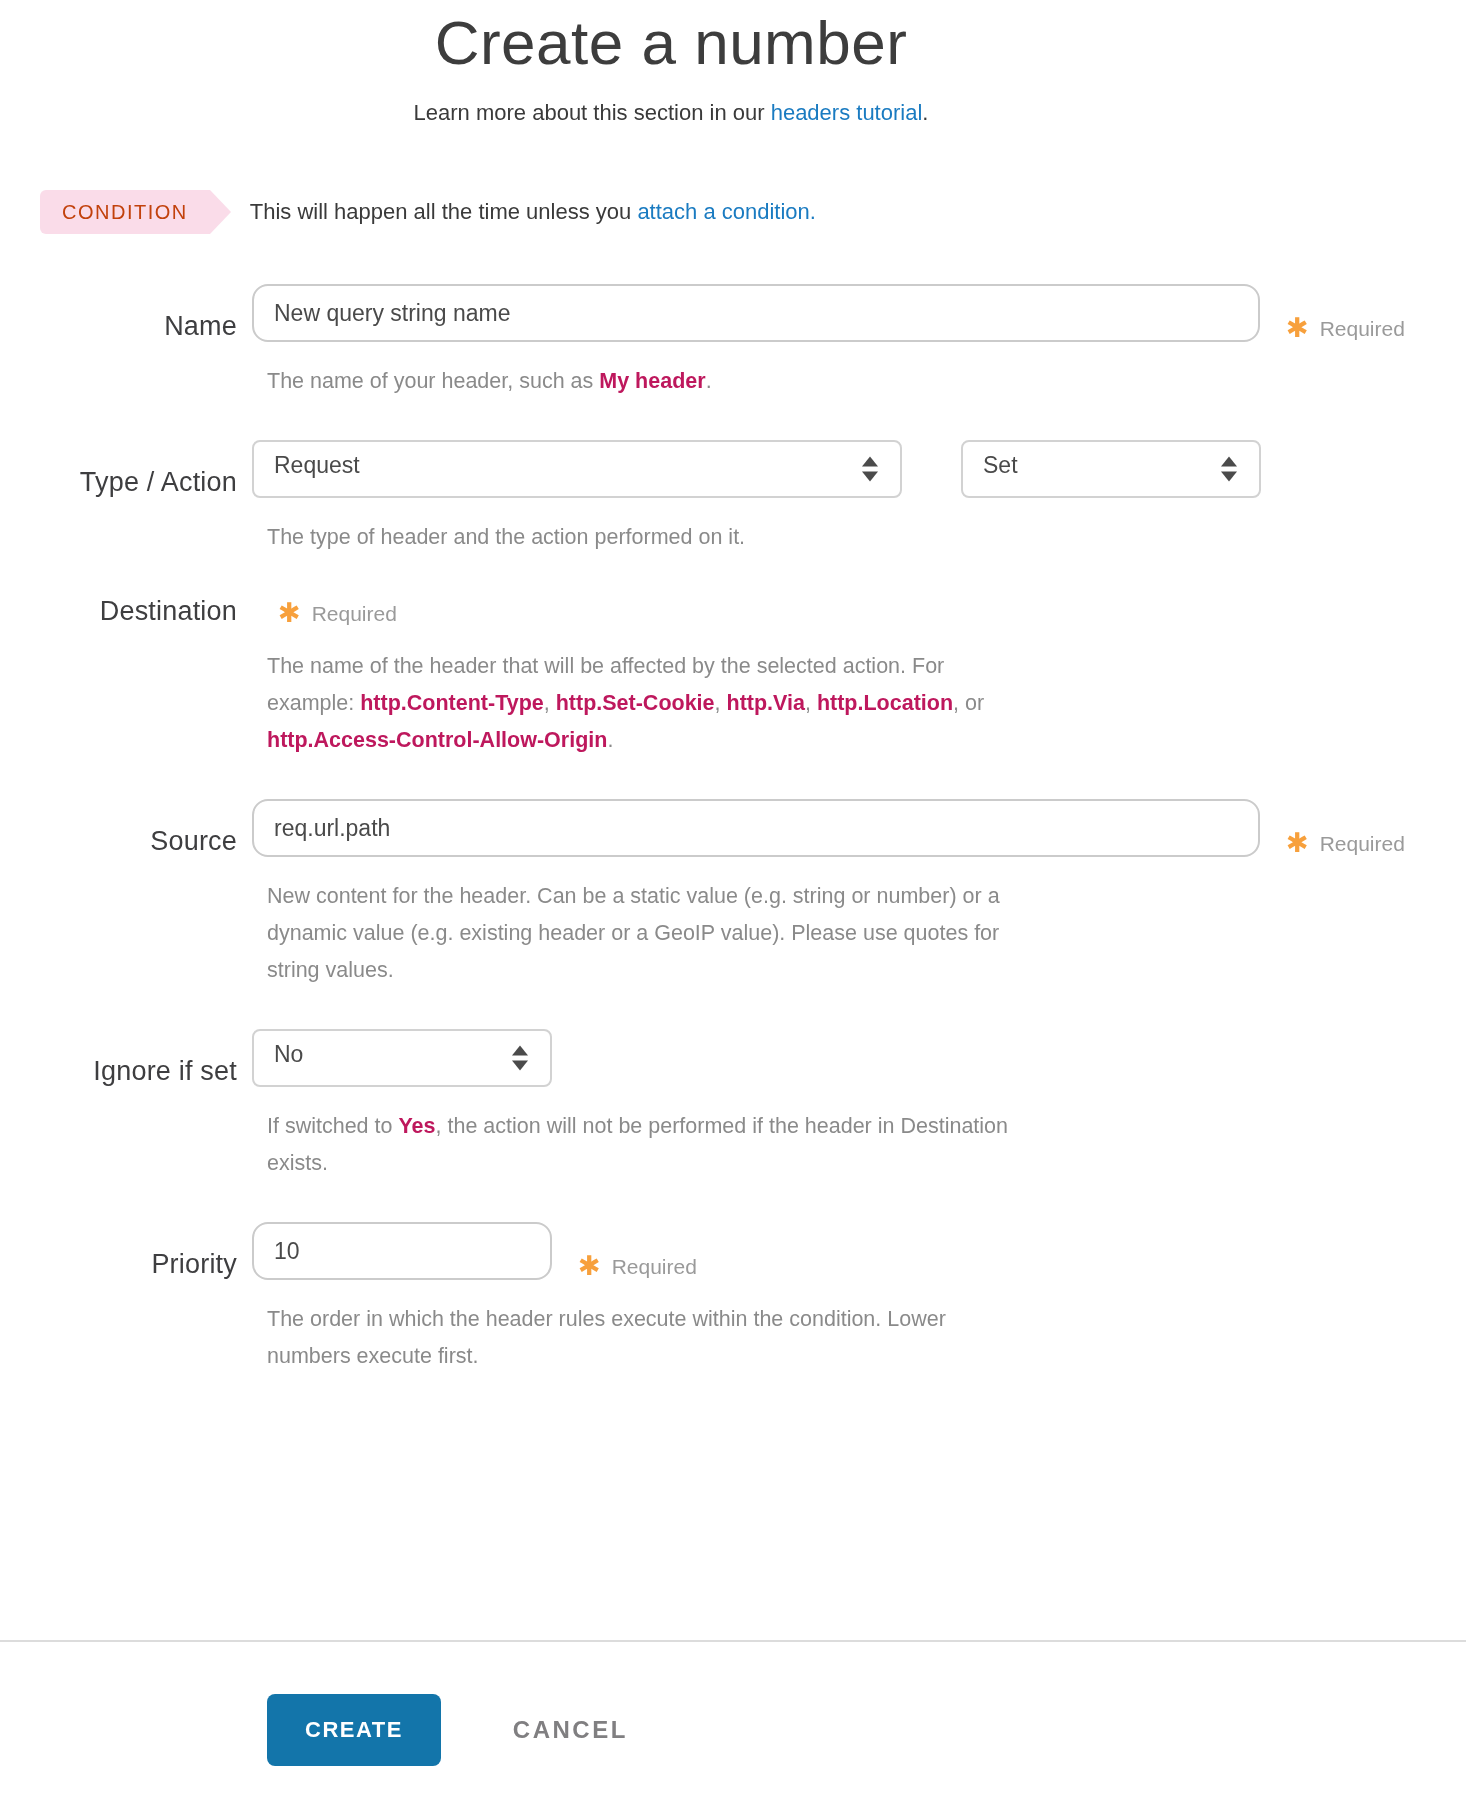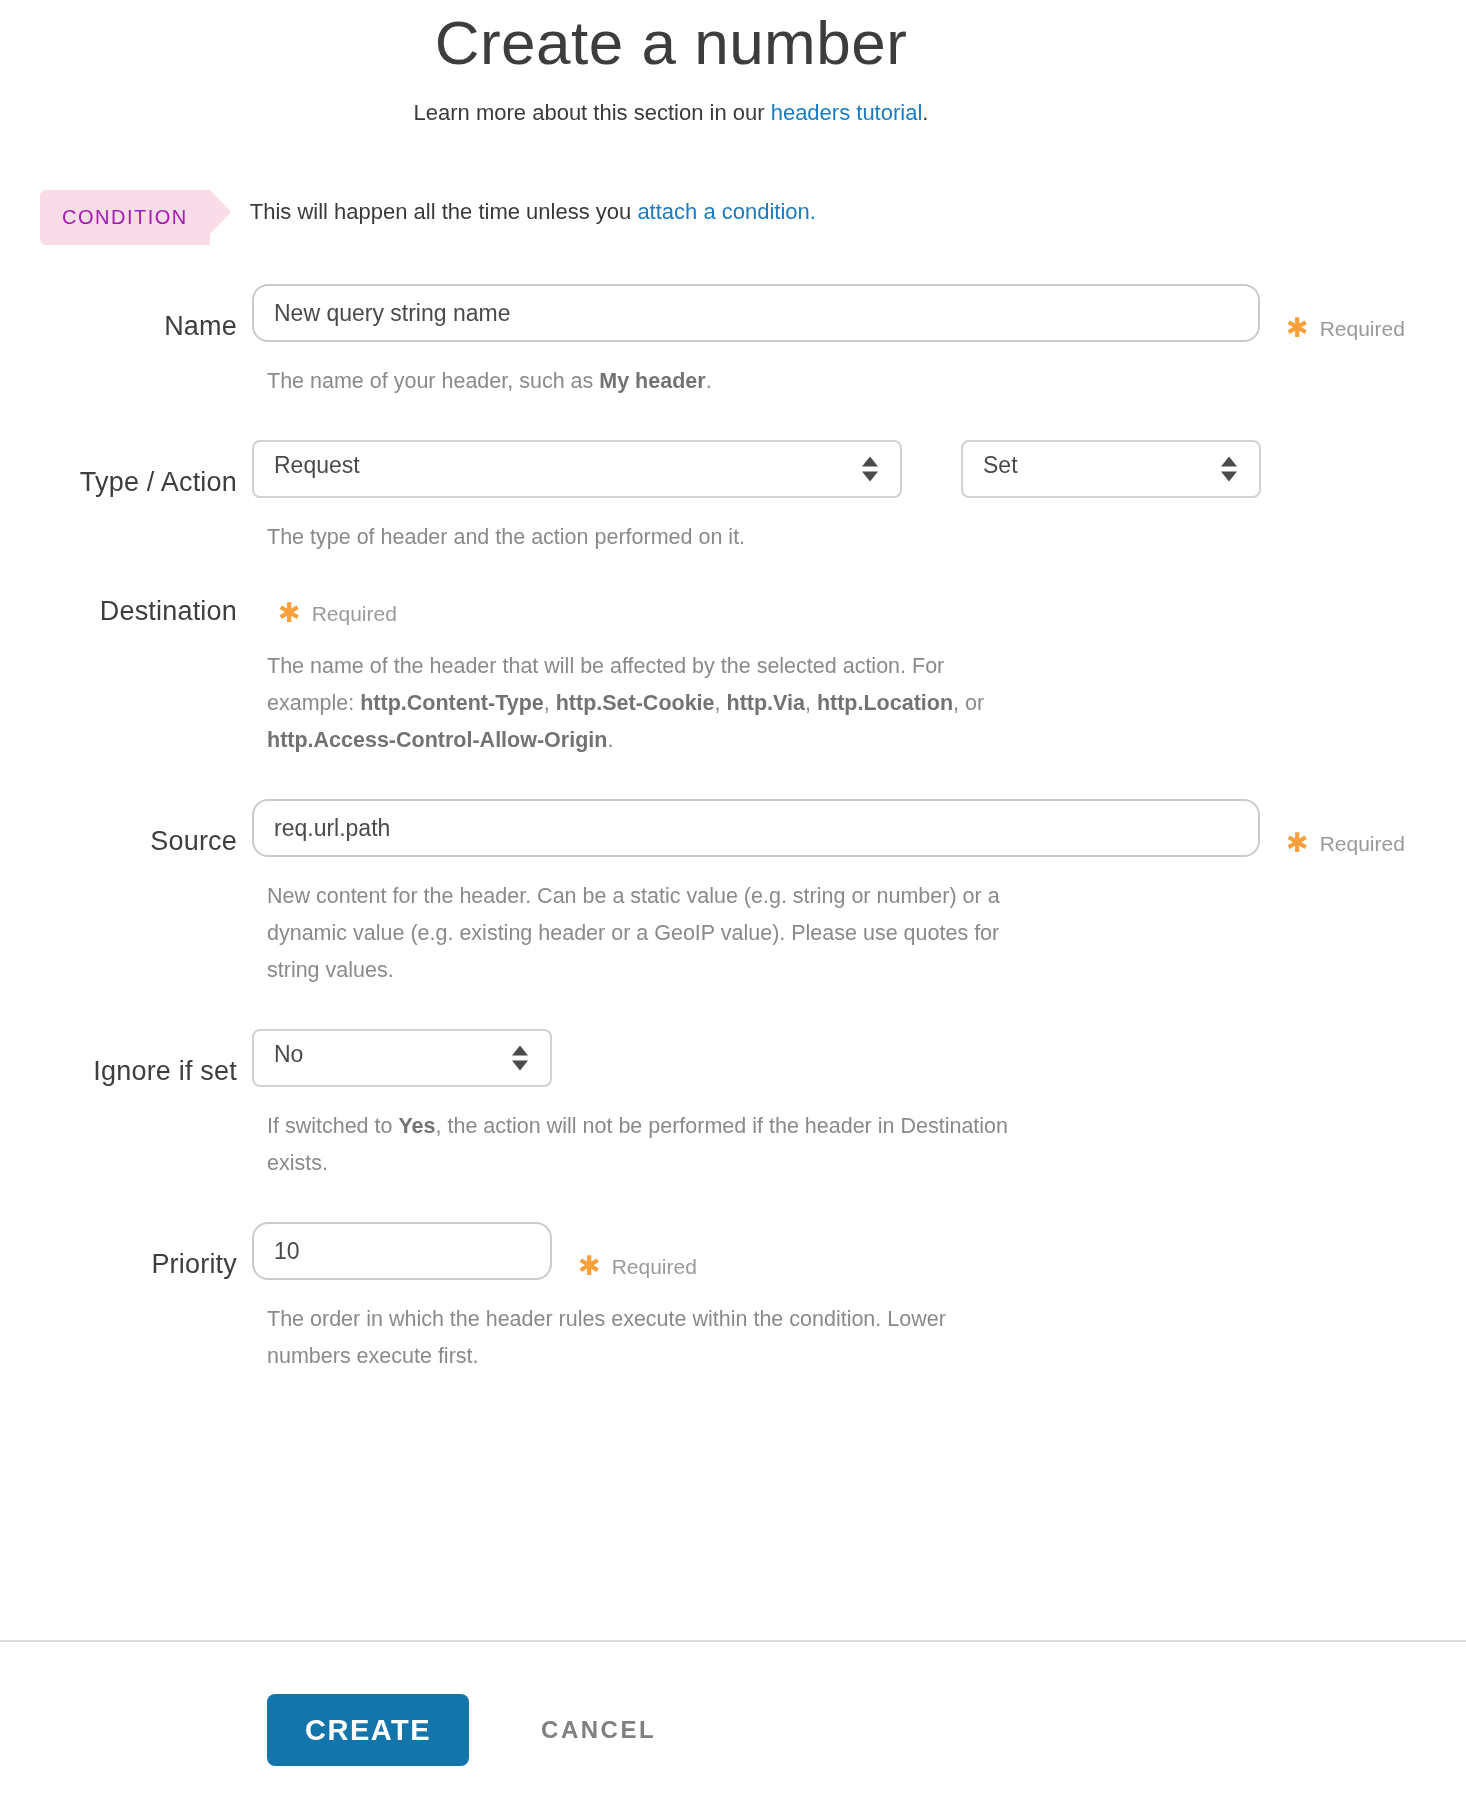--- a/index.html
+++ b/index.html
@@ -14,23 +14,23 @@
   
   .page-header { width:1342px; text-align:center; }
   .title { font-size:62px; font-weight:300; color:#3d3d3d; letter-spacing:.5px; line-height:1.12; }
   .subtitle { margin-top:21px; font-size:22px; color:#3a3a3a; line-height:30px; }
   a.link { color:#1a7bc1; text-decoration:none; cursor:pointer; }
 
   
   .condition-row { margin-top:62px; display:flex; align-items:center; height:44px; }
   .badge-wrap { margin-left:40px; position:relative; height:44px; }
   .badge {
-    height:55px; display:flex; align-items:center; padding:0 22px;
+    height:44px; display:flex; align-items:center; padding:0 22px;
     background:#fadce9; border-radius:6px 0 0 6px;
-    font-size:20px; letter-spacing:1.5px; color:#a21caf;
+    font-size:20px; letter-spacing:1.5px; color:#c2410c;
   }
   .badge-arrow {
     position:absolute; left:100%; top:0; width:0; height:0;
     border-top:22px solid transparent; border-bottom:22px solid transparent;
     border-left:21px solid #fadce9;
   }
   .condition-text { margin-left:40px; font-size:22px; color:#3a3a3a; }
 
   
   .fields { margin-top:50px; }
@@ -61,28 +61,28 @@
   .caret .down { width:0; height:0; border-left:8px solid transparent; border-right:8px solid transparent; border-top:10px solid #4b4b4b; }
 
   .req { display:flex; align-items:center; margin-left:26px; }
   .req-star { font-size:27px; color:#f7a03c; margin-right:11px; line-height:1; }
   .req-label { font-size:21px; color:#9a9a9a; }
 
   .help {
     margin:21px 0 0 267px; max-width:880px;
     font-size:21.5px; line-height:37px; color:#8a8a8a;
   }
-  .help b { color:#737373; font-weight:bold; }
+  .help b { color:#be185d; font-weight:bold; }
 
   
   .divider { margin-top:265px; border:none; border-top:2px solid #dcdcdc; width:1466px; }
   .actions { margin:52px 0 0 267px; display:flex; align-items:center; }
   .create-btn {
     height:72px; padding:0 38px; background:#1375aa; color:#fff;
-    border:none; border-radius:8px; font-size:29px; font-weight:bold;
+    border:none; border-radius:8px; font-size:22px; font-weight:bold;
     letter-spacing:1.5px; cursor:pointer;
     font-family:"Liberation Sans","DejaVu Sans",sans-serif;
   }
   .cancel-link {
     margin-left:72px; font-size:24px; font-weight:600; letter-spacing:2.5px;
     color:#807f81; text-decoration:none; cursor:pointer;
   }
 </style>
 </head>
 <body>

